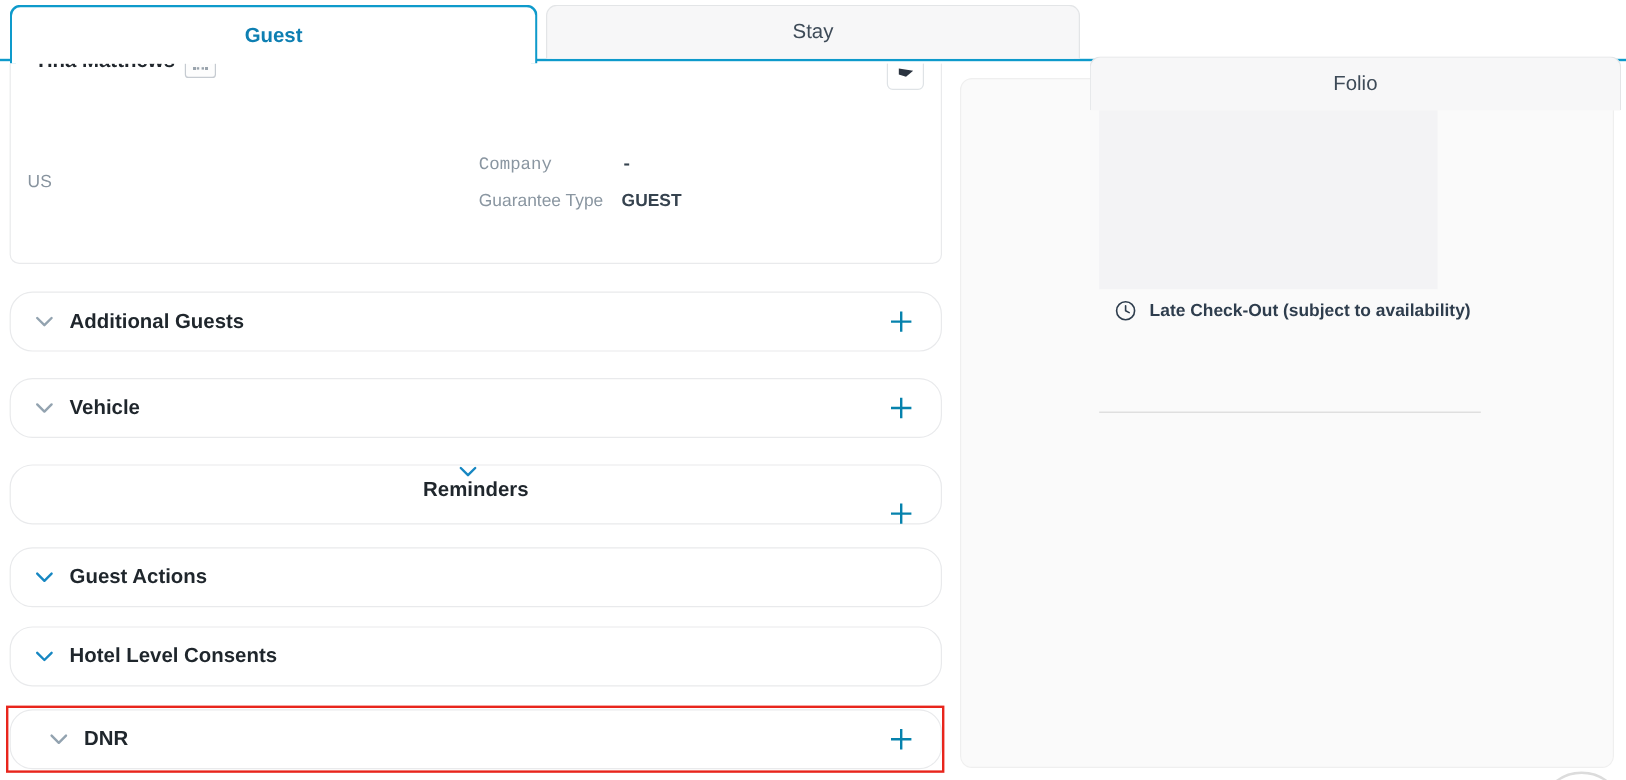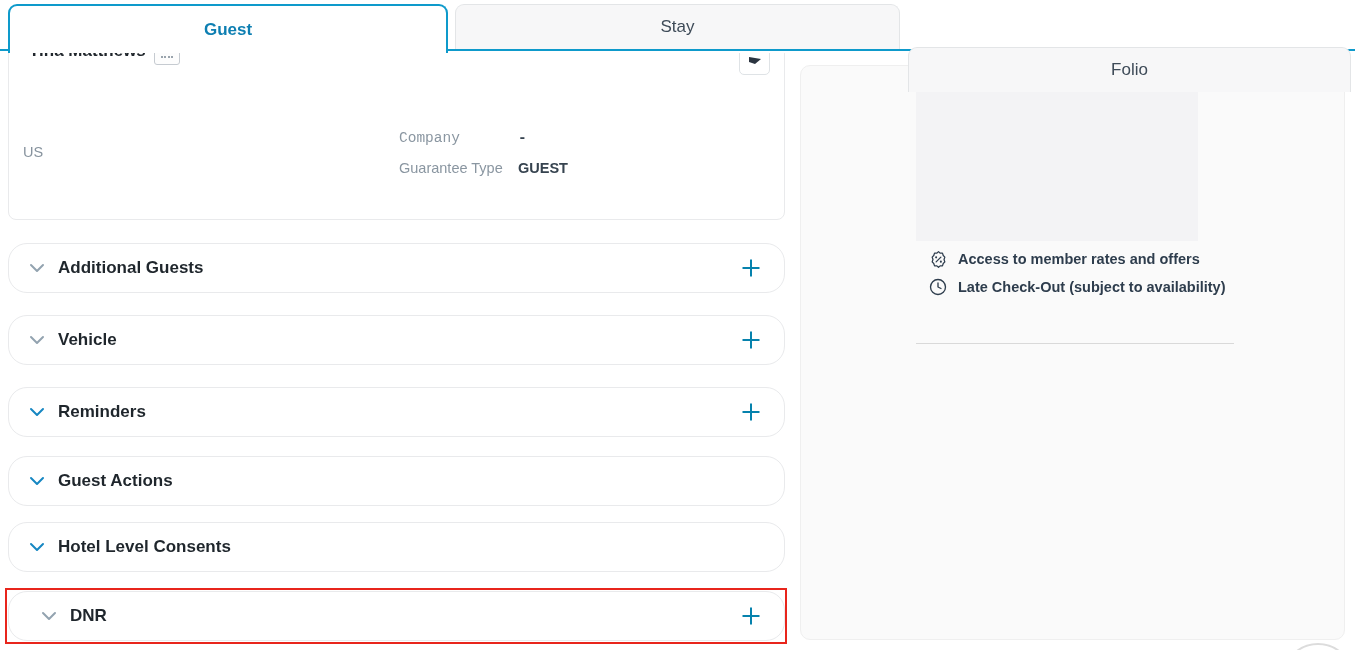--- a/index.html
+++ b/index.html
@@ -25,21 +25,21 @@
   .name-tag-btn .dots { width:12px; height:4px; border-top:2px dotted #9aa4ad; margin-top:6px; }
   .flag-btn { position:absolute; left:730px; top:66px; width:31px; height:28px; border:1px solid #dfe3e6; border-radius:5px; background:#fff; display:flex; align-items:center; justify-content:center; cursor:pointer; }
   .country { position:absolute; left:14px; top:163px; font-size:14.5px; color:#87939e; }
   .field-row { position:absolute; left:390px; display:flex; }
   .field-label { width:119px; font-size:14.5px; color:#8a96a1; }
   .field-value { font-size:14.5px; font-weight:700; color:#36434f; white-space:nowrap; }
   .fr-0 { top:149px;font-family:Liberation Mono, monospace; } .fr-1 { top:179px; } .fr-2 { top:209px; }
 
   
   .sec-card { left:8px; width:777px; height:50px; display:flex; align-items:center; padding:0 20px; cursor:pointer; z-index:2;border-radius:19px; }
-  .sec-0 { top:243px; } .sec-1 { top:315px; } .sec-2 { top:387px; }
+  .sec-0 { top:243px; } .sec-1 { top:315px; } .sec-2 { top:387px;flex-direction:column; }
   .sec-3 { top:456px; } .sec-4 { top:522px; } .sec-5 { top:591px;padding-left:32px; }
   .chev { display:flex; align-items:center; margin-right:13px; color:#93a3b0; }
   .sec-card[data-chevron="teal"] .chev { color:#1787c2; }
   .sec-title { font-size:17px; font-weight:700; color:#1f262c; }
   .plus-btn { margin-left:auto; display:flex; align-items:center; justify-content:center; width:26px; height:26px; cursor:pointer; background:none; border:none; padding:0; }
   .sec-card[data-highlight="true"]::after { content:""; position:absolute; top:-4px; left:-4px; right:-3px; bottom:-4px; border:2px solid #e8251c; pointer-events:none; }
 
   
   .right-panel { position:absolute; left:800px; top:65px; width:545px; height:575px; background:#fafafa; border:1px solid #efefef; border-radius:10px; z-index:1; }
   .img-placeholder { position:absolute; left:115px; top:17px; width:282px; height:158px; background:#f3f3f5; }
@@ -155,31 +155,20 @@
           <line x1="1.5" y1="10" x2="18.5" y2="10" stroke="#0682ad" stroke-width="2"></line>
         </svg>
       </button>
   </div>
 
   <div class="right-panel">
     <div class="img-placeholder"></div>
     <div class="benefits">
       <div class="benefit">
         <span class="b-icon">
-          <svg width="19" height="19" viewBox="0 0 24 24">
-              <path d="M12 2l2 2h3l1 3 2 2-1 3 1 3-2 2-1 3h-3l-2 2-2-2H7l-1-3-2-2 1-3-1-3 2-2 1-3h3z" fill="none" stroke="currentColor" stroke-width="1.6" stroke-linejoin="round"></path>
-              <line x1="9" y1="15" x2="15" y2="9" stroke="currentColor" stroke-width="1.6" stroke-linecap="round"></line>
-              <circle cx="9" cy="9.3" r="1.3" fill="currentColor"></circle>
-              <circle cx="15" cy="14.7" r="1.3" fill="currentColor"></circle>
-            </svg>
-        </span>
-        <span class="b-label">Access to member rates and offers</span>
-      </div>
-      <div class="benefit">
-        <span class="b-icon">
           <svg width="18" height="18" viewBox="0 0 24 24">
               <circle cx="12" cy="12" r="10" fill="none" stroke="currentColor" stroke-width="1.8"></circle>
               <polyline points="12,6.5 12,12 16,14" fill="none" stroke="currentColor" stroke-width="1.8" stroke-linecap="round" stroke-linejoin="round"></polyline>
             </svg>
         </span>
         <span class="b-label">Late Check-Out (subject to availability)</span>
       </div>
     </div>
     <div class="panel-divider"></div>
   </div>

